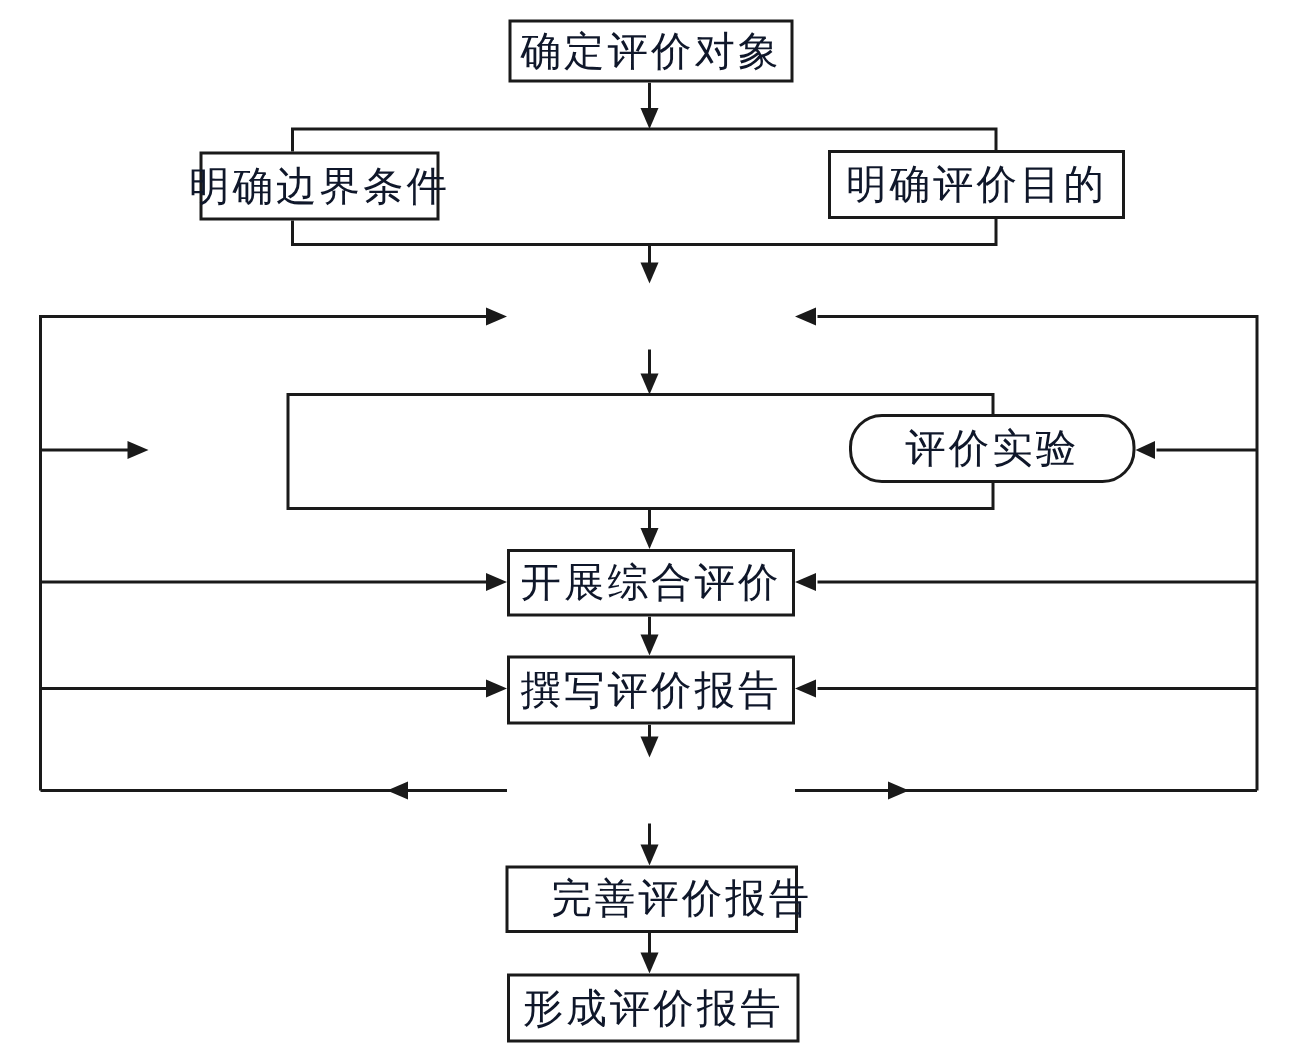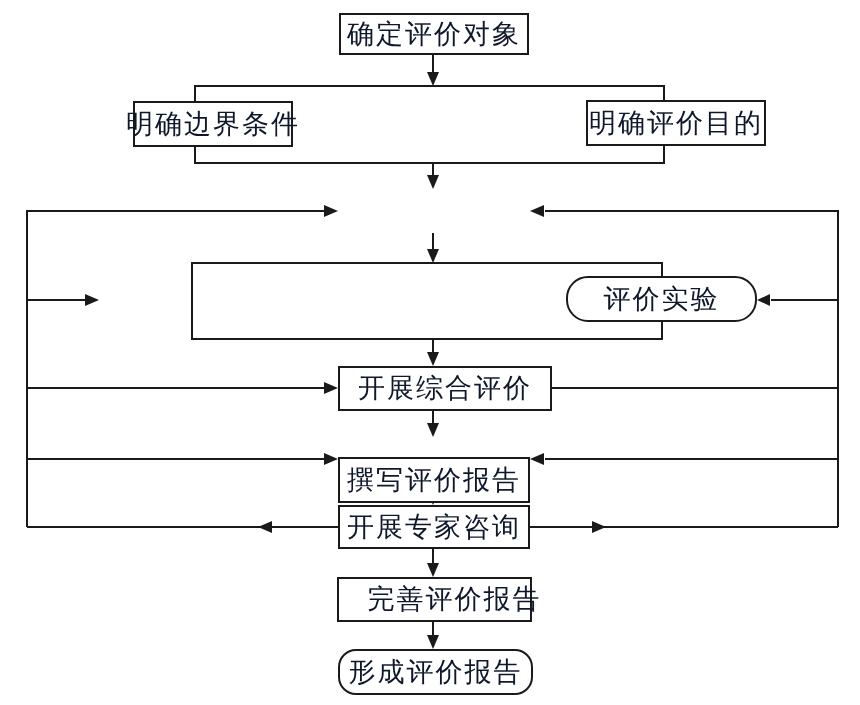--- a/index.html
+++ b/index.html
@@ -96,29 +96,28 @@
         <polygon points="544,453 544,465 530,459" fill="#1a1a1a" stroke="none"></polygon>
       <line x1="530" y1="527" x2="838" y2="527"></line> 
         <polygon points="592,521 592,533 606,527" fill="#1a1a1a" stroke="none"></polygon>
     </g>
   </svg>
 
   <div class="node" style="left:339px; top:13px;  width:190px; height:42px;">确定评价对象</div>
 
   <div class="node" style="left:100px; top:101px; width:160px; height:46px;margin-left:33px;">明确边界条件</div>
 
-  <div class="node" style="left:586px; top:100px; width:180px; height:46px;">明确评价目的</div>
+  <div class="node" style="left:552px; top:100px; width:198px; height:46px;">明确评价目的</div>
 
 
 
   <div class="node" style="left:566px; top:276px; width:191px; height:46px;border-radius:22px;">评价实验</div>
 
-  <div class="node" style="left:338px; top:366px; width:214px; height:45px;">开展综合评价</div>
+  <div class="node" style="left:338px; top:366px; width:192px; height:45px;">开展综合评价</div>
 
-  <div class="node" style="left:338px; top:437px; width:192px; height:46px;margin-top:20px;">撰写评价报告</div>
+  <div class="node" style="left:338px; top:437px; width:192px; height:46px;">撰写评价报告</div>
 
-  <div class="node" style="left:338px; top:505px; width:192px; height:44px;">开展专家咨询</div>
 
   <div class="node" style="left:337px; top:577px; width:195px; height:45px;padding-left:40px;">完善评价报告</div>
 
-  <div class="node" style="left:338px; top:649px; width:195px; height:46px;border-radius:18px;">形成评价报告</div>
+  <div class="node" style="left:338px; top:649px; width:195px; height:46px;">形成评价报告</div>
 
 </div>
 
 </body></html>

